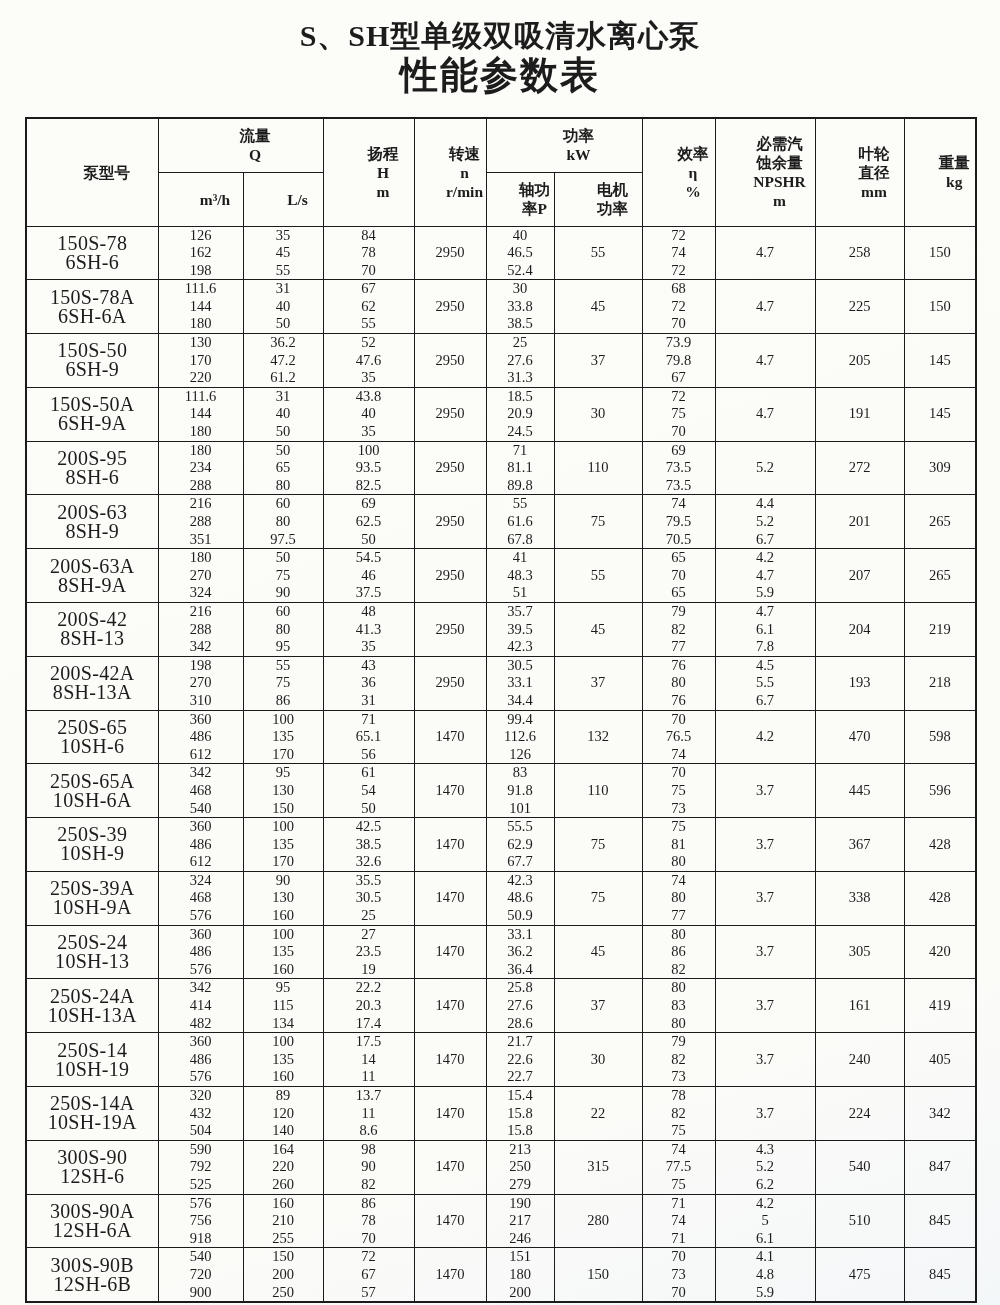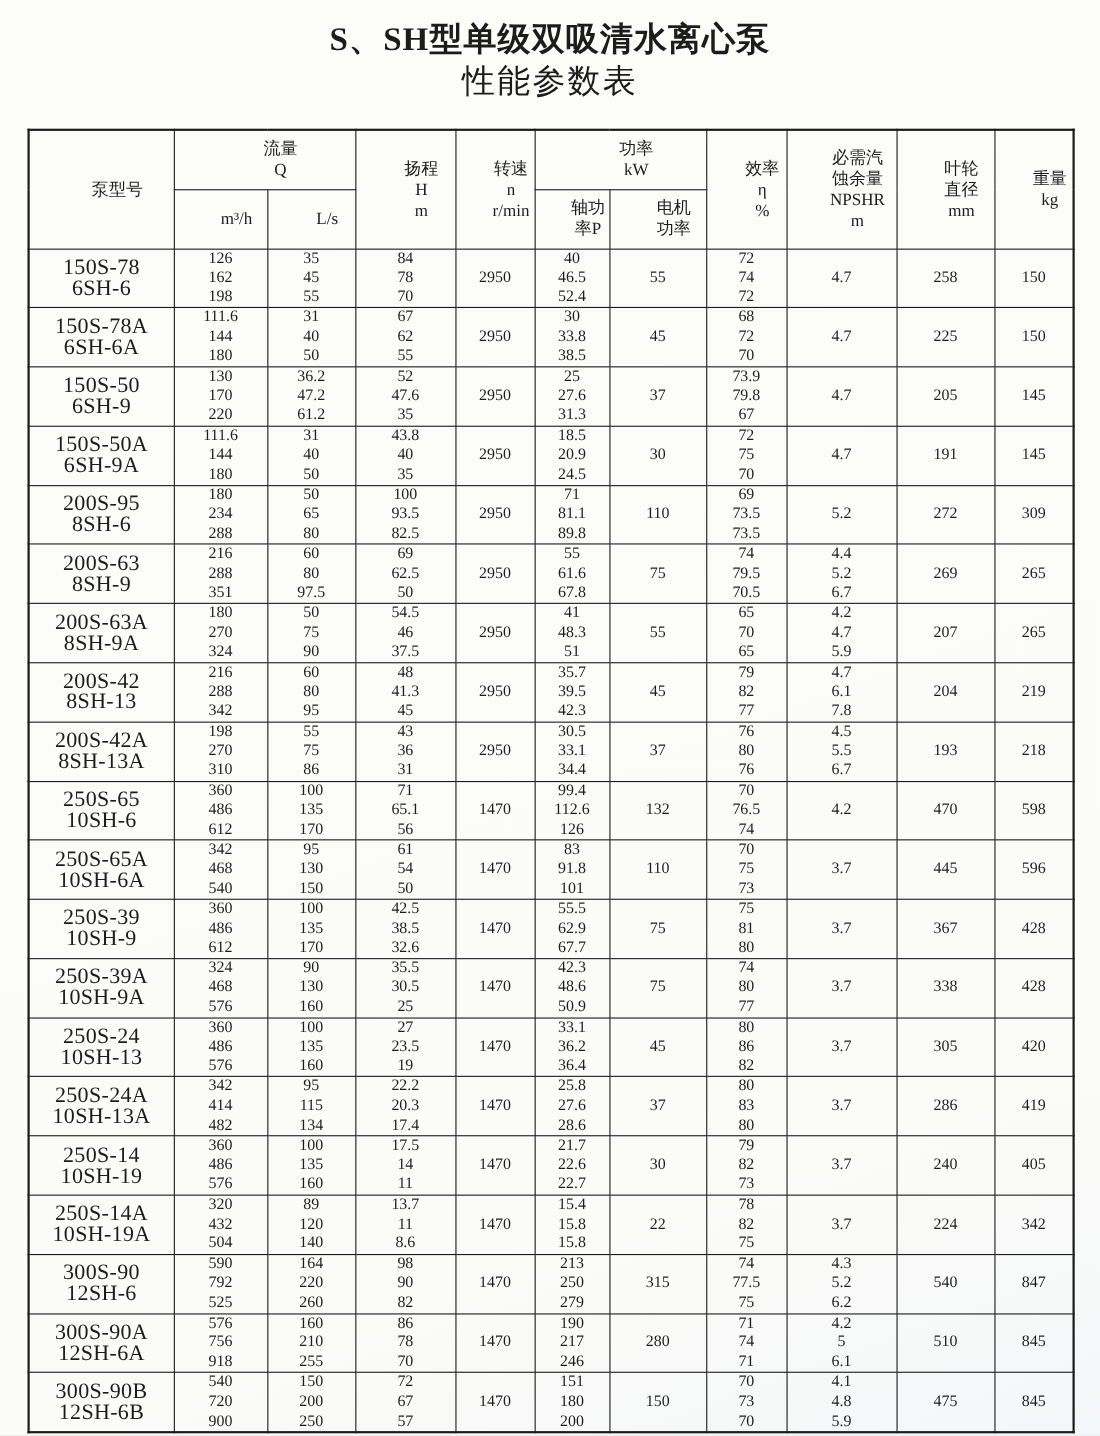--- a/index.html
+++ b/index.html
@@ -8,37 +8,37 @@
     position:relative;
     width:1000px; height:1305px;
     margin:0 auto;
     background:linear-gradient(160deg,#fcfcf9 0%,#fbfbf8 80%,#f4f7f9 100%);
     font-family:"Liberation Serif","DejaVu Serif",serif;
     color:#1c1c1c;
     overflow:hidden;
   }
   .title-block { position:absolute; top:16px; left:0; width:100%; text-align:center; }
   .title-line1 { font-size:30px; font-weight:bold; letter-spacing:1px; line-height:40px; }
-  .title-line2 { font-size:30px; font-weight:normal; letter-spacing:2px; line-height:38px; }
+  .title-line2 { font-size:38px; font-weight:bold; letter-spacing:2px; line-height:38px; }
   table.perf {
     position:absolute; left:25px; top:117px;
     width:950px; height:1174px;
     border-collapse:collapse; table-layout:fixed;
     border:2.5px solid #1b1b1b;
   }
   .perf th, .perf td {
     border:1.7px solid #1b1b1b;
     text-align:center; vertical-align:middle;
     white-space:pre-line;
     overflow:hidden;
     padding:0;
   }
   .perf thead tr.h1 { height:54px; }
   .perf thead tr.h2 { height:54px; }
-  .perf th { font-weight:normal; font-size:15.5px; line-height:19px;padding-left:29px; }
+  .perf th { font-weight:bold; font-size:15.5px; line-height:19px;padding-left:29px; }
   .perf tbody tr { height:53.3px; }
   .perf td { font-size:14.5px; line-height:17.6px; }
   .perf td.model { font-size:20px; line-height:19px; letter-spacing:0.3px; }
 </style>
 </head>
 <body>
 
 <div class="page">
   <div class="title-block">
     <div class="title-line1">S、SH型单级双吸清水离心泵</div>
@@ -230,21 +230,21 @@
           <td>55
 61.6
 67.8</td>
           <td>75</td>
           <td>74
 79.5
 70.5</td>
           <td>4.4
 5.2
 6.7</td>
-          <td>269</td>
+          <td>201</td>
           <td>265</td>
         </tr>
         <tr>
           <td class="model">200S-63A
 8SH-9A</td>
           <td>180
 270
 324</td>
           <td>50
 75
@@ -270,21 +270,21 @@
           <td class="model">200S-42
 8SH-13</td>
           <td>216
 288
 342</td>
           <td>60
 80
 95</td>
           <td>48
 41.3
-45</td>
+35</td>
           <td>2950</td>
           <td>35.7
 39.5
 42.3</td>
           <td>45</td>
           <td>79
 82
 77</td>
           <td>4.7
 6.1
@@ -452,21 +452,21 @@
 17.4</td>
           <td>1470</td>
           <td>25.8
 27.6
 28.6</td>
           <td>37</td>
           <td>80
 83
 80</td>
           <td>3.7</td>
-          <td>286</td>
+          <td>161</td>
           <td>419</td>
         </tr>
         <tr>
           <td class="model">250S-14
 10SH-19</td>
           <td>360
 486
 576</td>
           <td>100
 135

